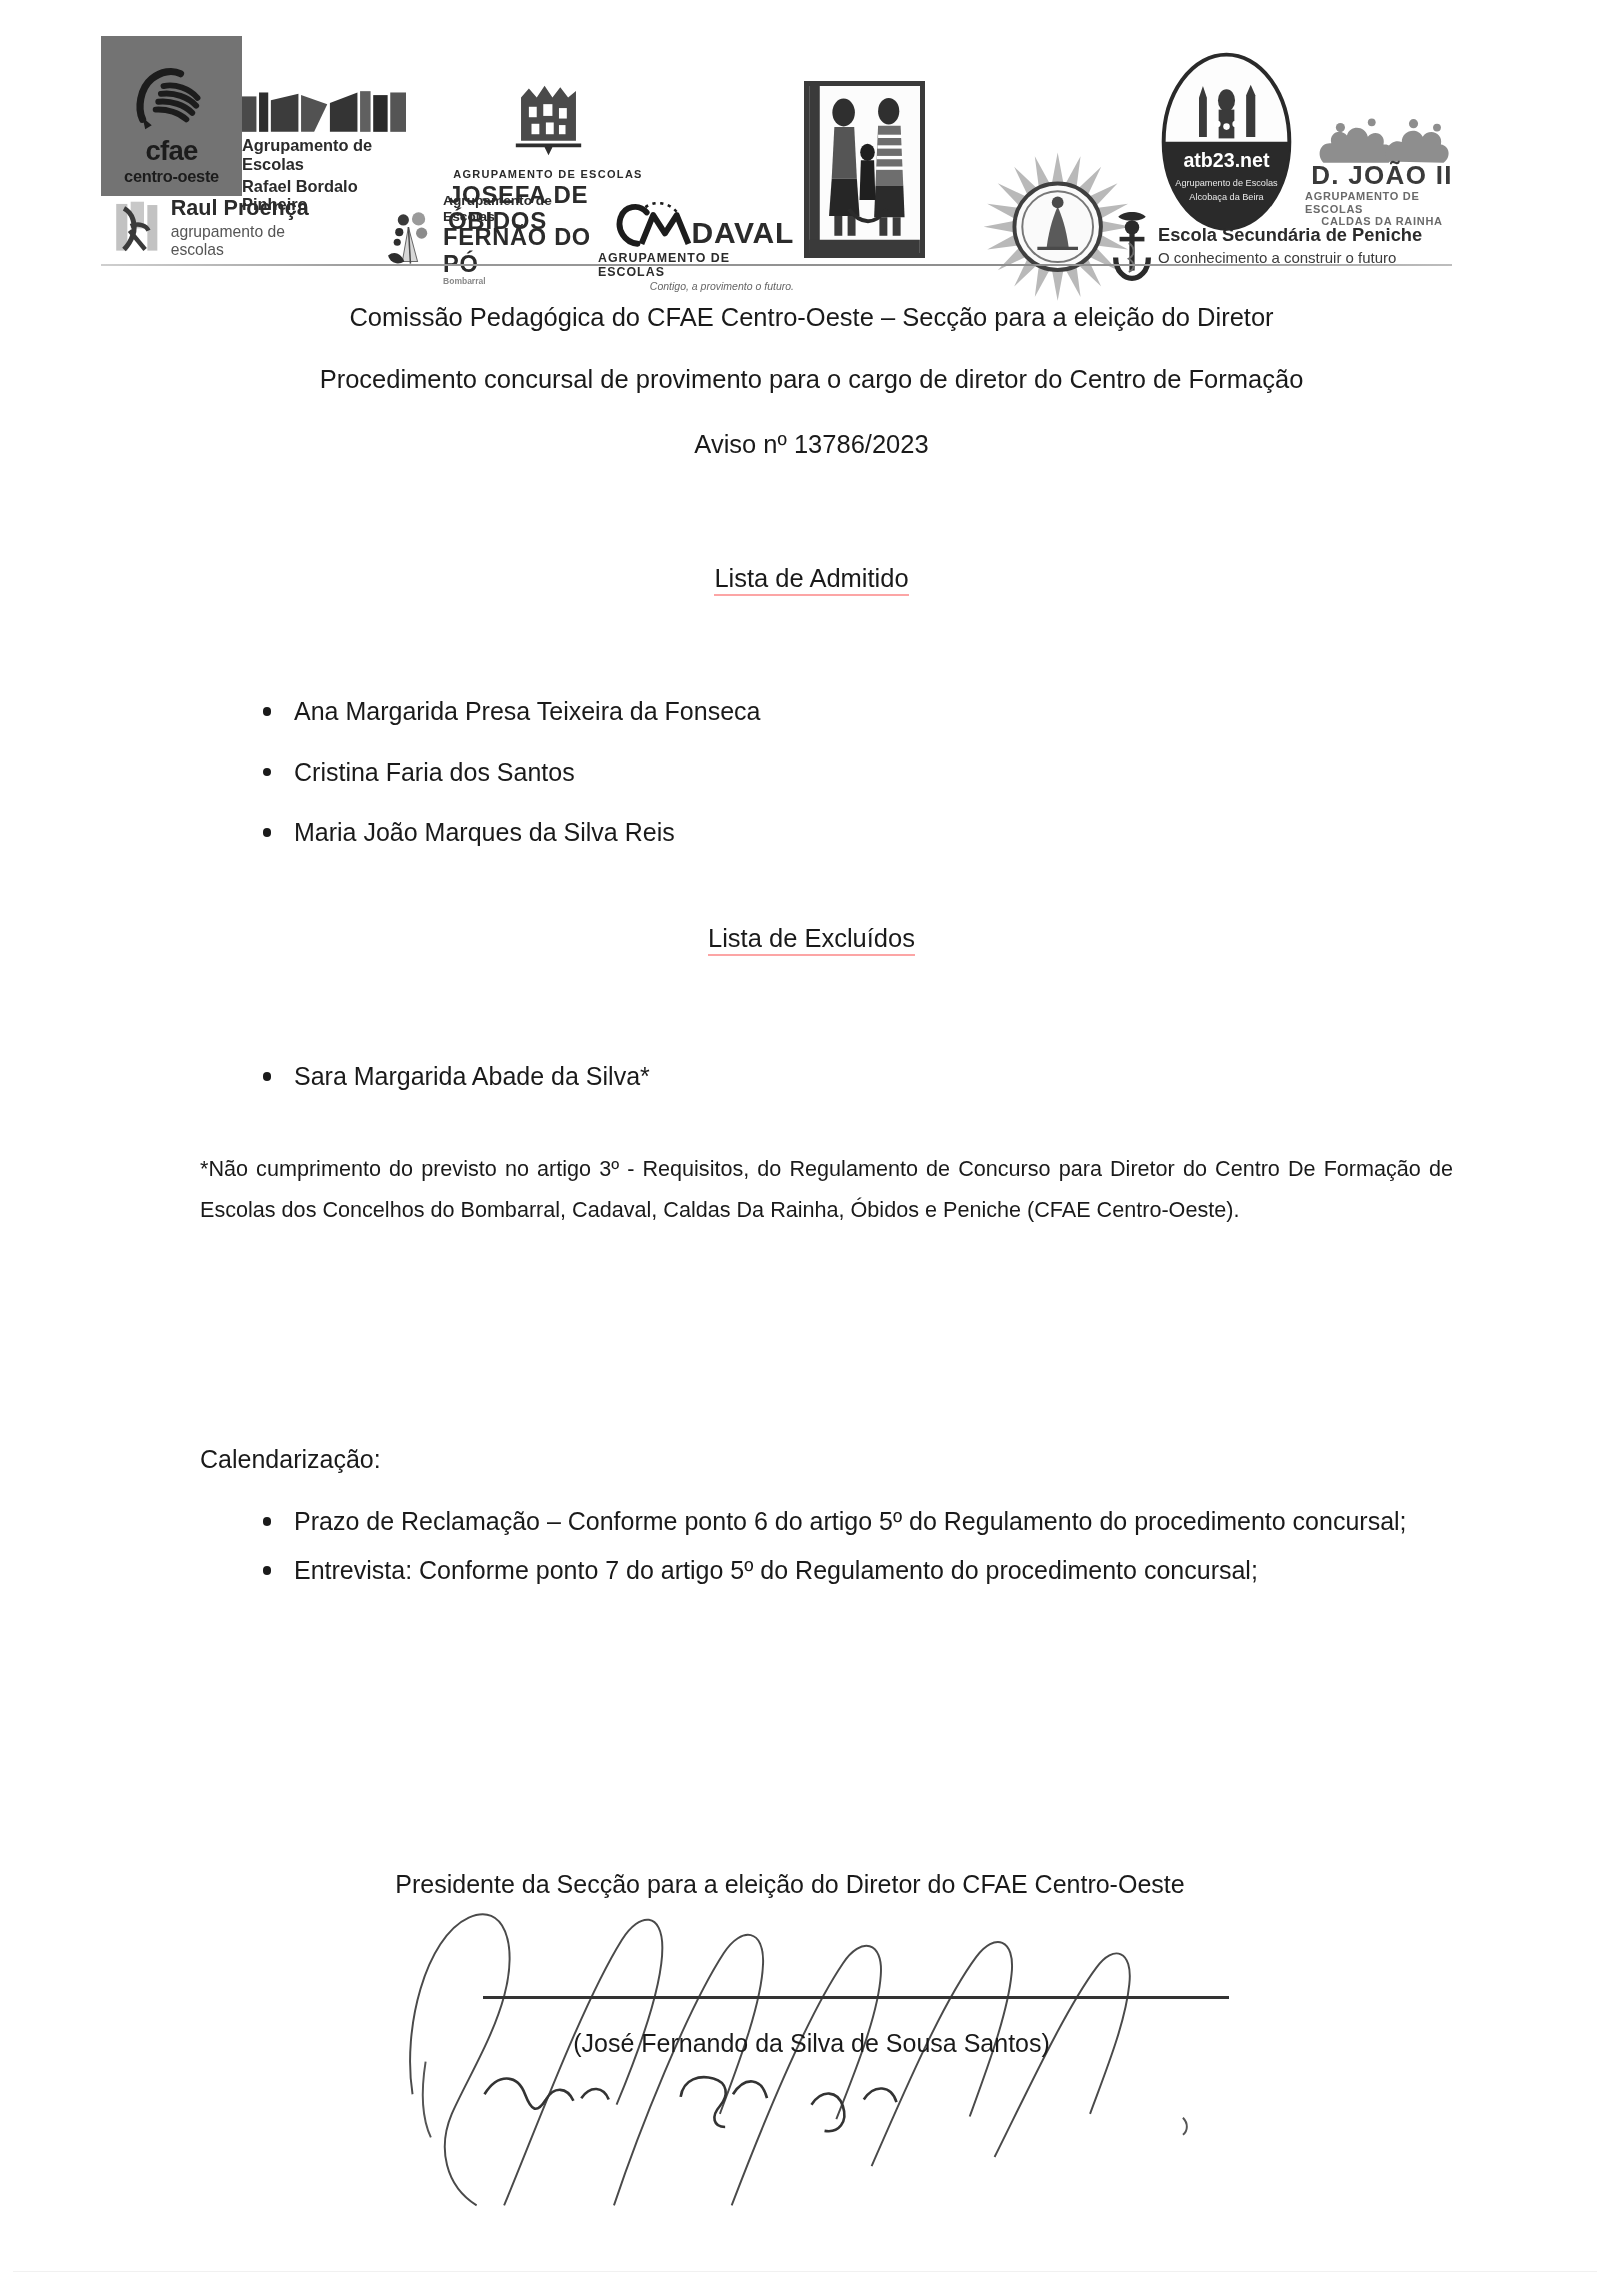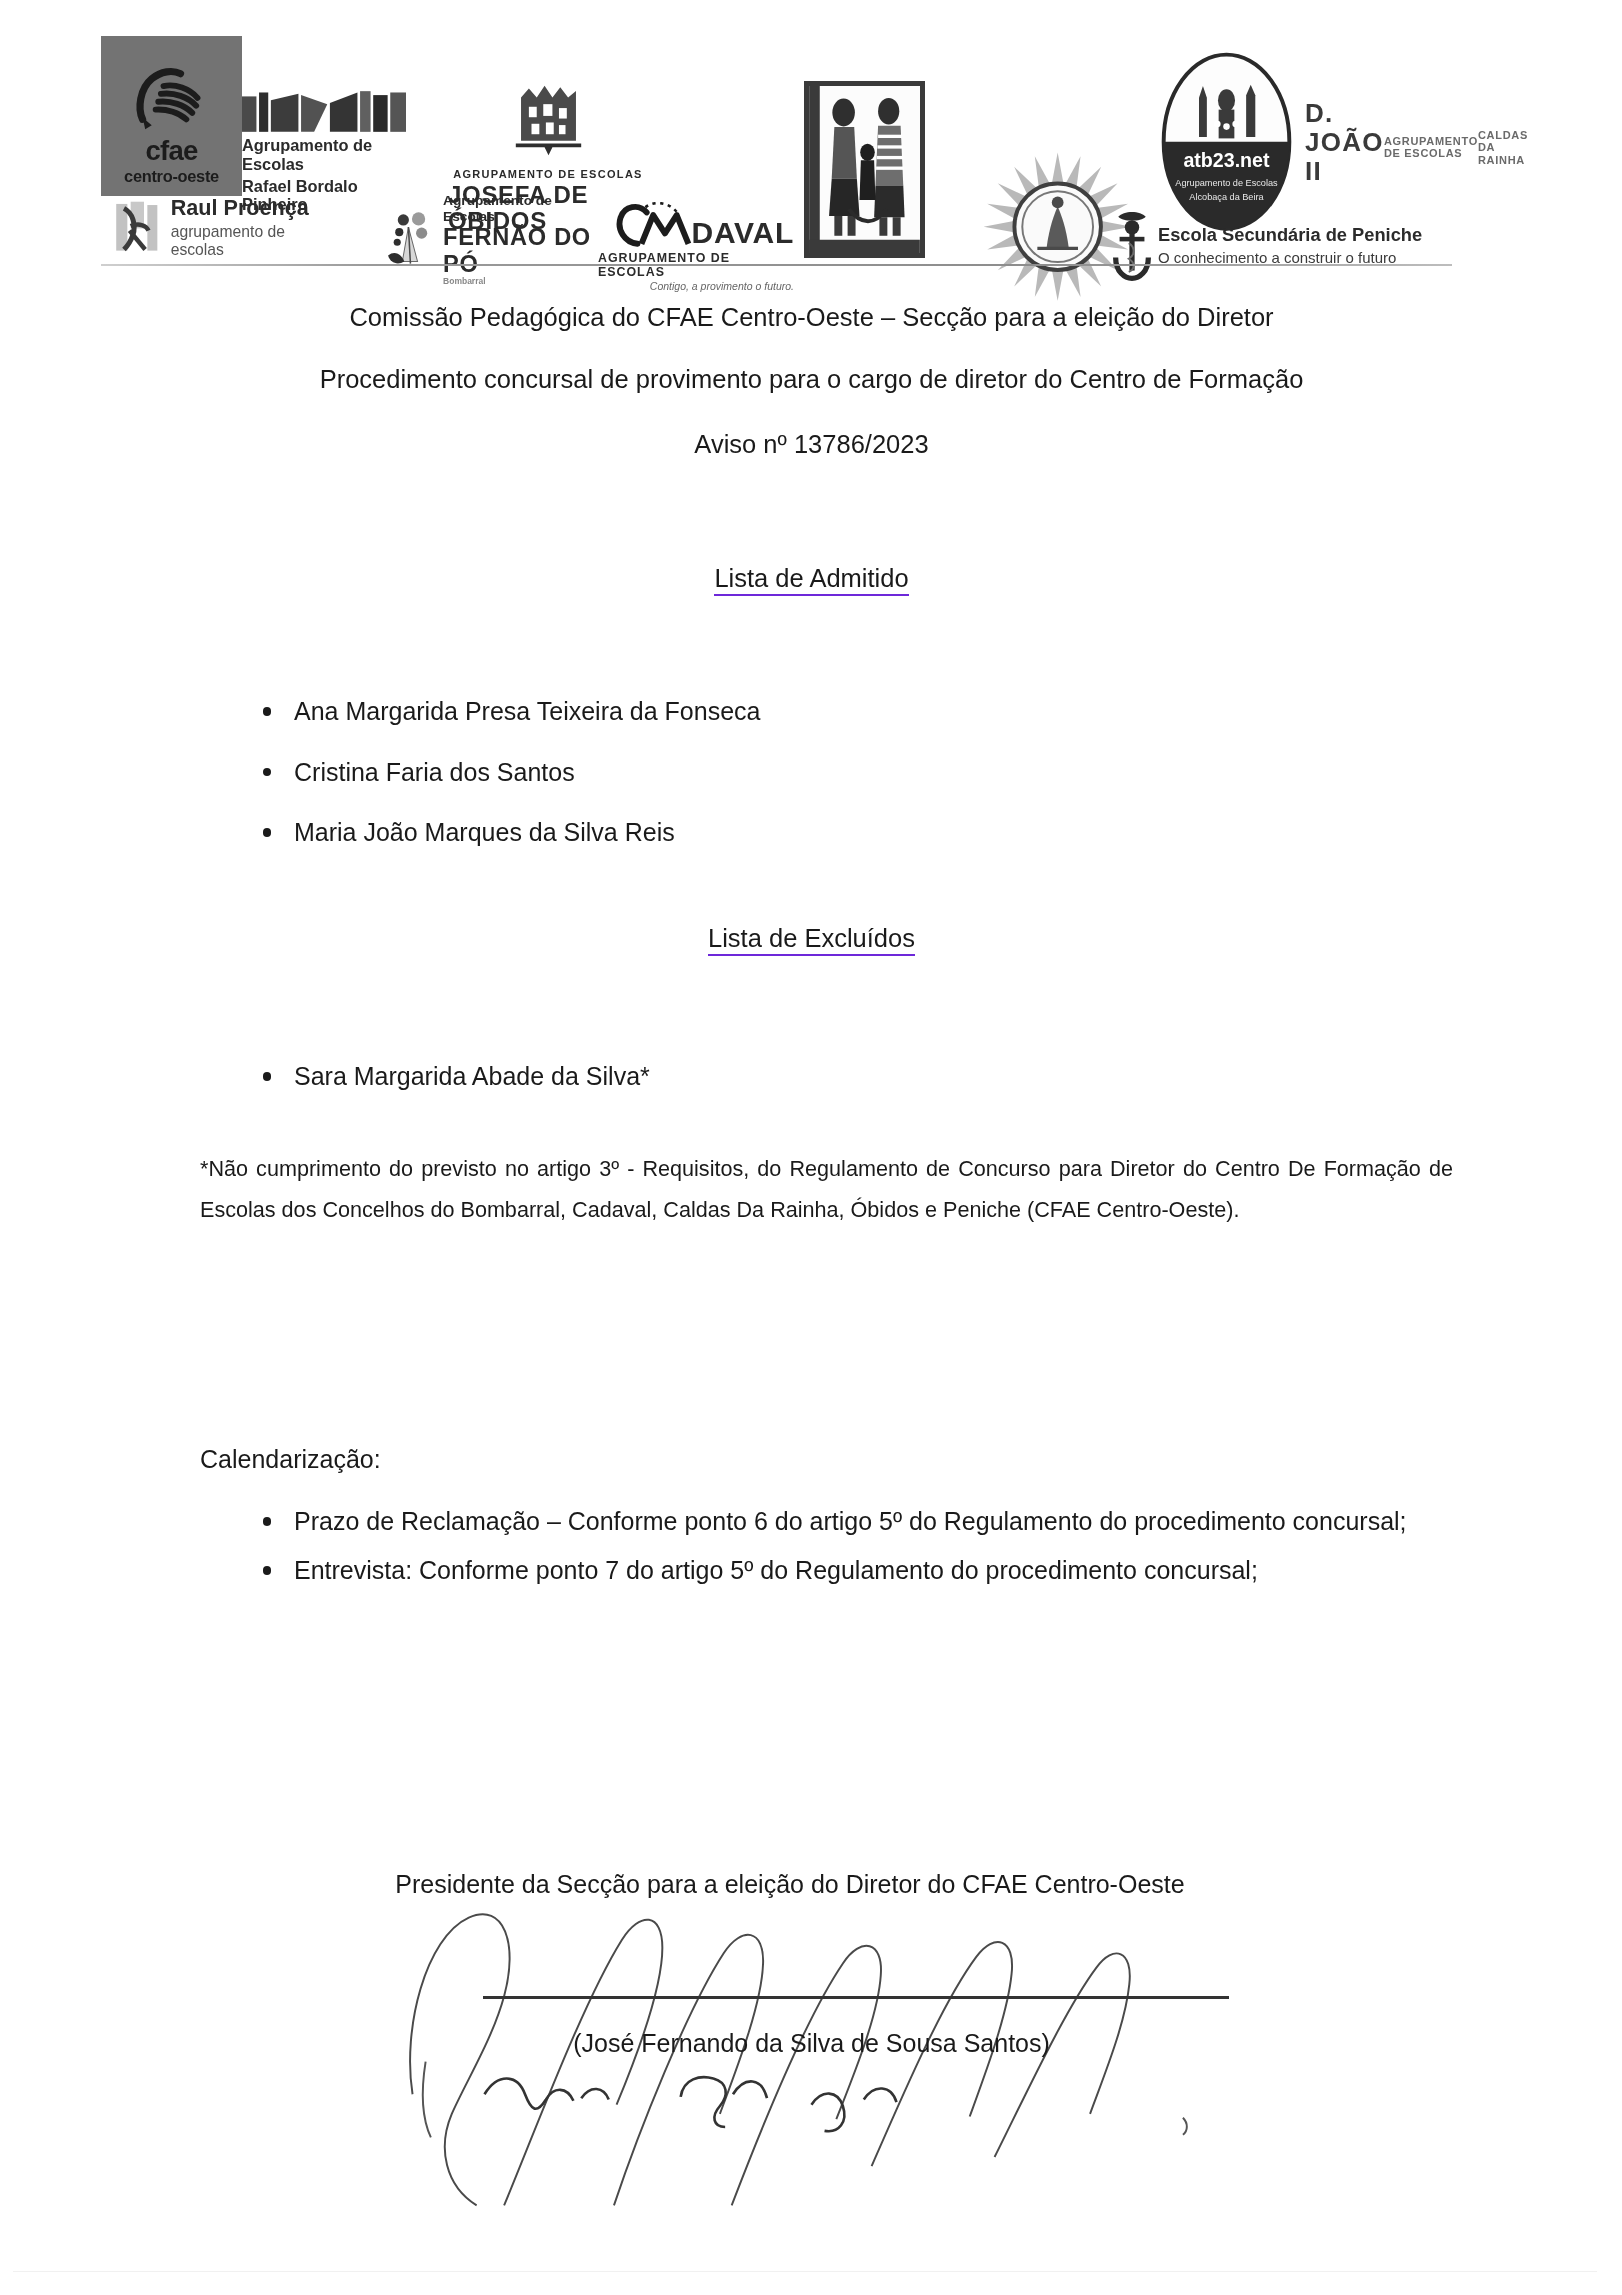--- a/index.html
+++ b/index.html
@@ -65,21 +65,21 @@
   .logo-bombarral { left: 703px; top: 52px; width: 121px; height: 177px; }
   .bomb-frame { width: 121px; height: 177px; border: 5.9px solid #3a3a3a; box-sizing: border-box; background: #fbfbfb; position: relative; }
 
   
   .logo-sun { left: 880px; top: 121px; width: 154px; height: 154px; }
 
   
   .logo-atb { left: 1060px; top: 23px; width: 131px; height: 180px; }
 
   
-  .logo-djoao { left: 1204px; top: 79px; width: 154px; flex-direction: row; align-items: center; }
+  .logo-djoao { left: 1204px; top: 79px; width: 154px; flex-direction: column; align-items: center; }
   .dj-crown { width: 147px; height: 62px; }
   .dj-name { font-size: 26px; letter-spacing: 1.3px; color: #3a3a3a; margin-top: -9.2px; }
   .dj-s1 { font-size: 11px; letter-spacing: 0.7px; color: #6a6a6a; }
   .dj-s2 { font-size: 11px; letter-spacing: 0.7px; color: #6a6a6a; }
 
   
   .logo-raul { left: 13px; top: 167px; width: 203px; }
   .raul-mark { width: 62px; height: 62px; }
   .raul-txt { margin-left: 3.9px; }
   .raul-1 { font-size: 21.6px; }
@@ -135,21 +135,21 @@
   .t2 { top: 364px; }
   .t3 { top: 429px; }
 
   .section-head {
     position: absolute;
     width: 1623px;
     text-align: center;
     font-size: 25.5px;
   }
   .section-head span {
-    border-bottom: 2px solid #6d28d9;
+    border-bottom: 2px solid #fca5a5;
     padding-bottom: 2px;
   }
   .sh-admitido { top: 564px; }
   .sh-excluidos { top: 924px; }
 
   .bullet-list {
     position: absolute;
     margin: 0;
     padding: 0;
     list-style: none;

